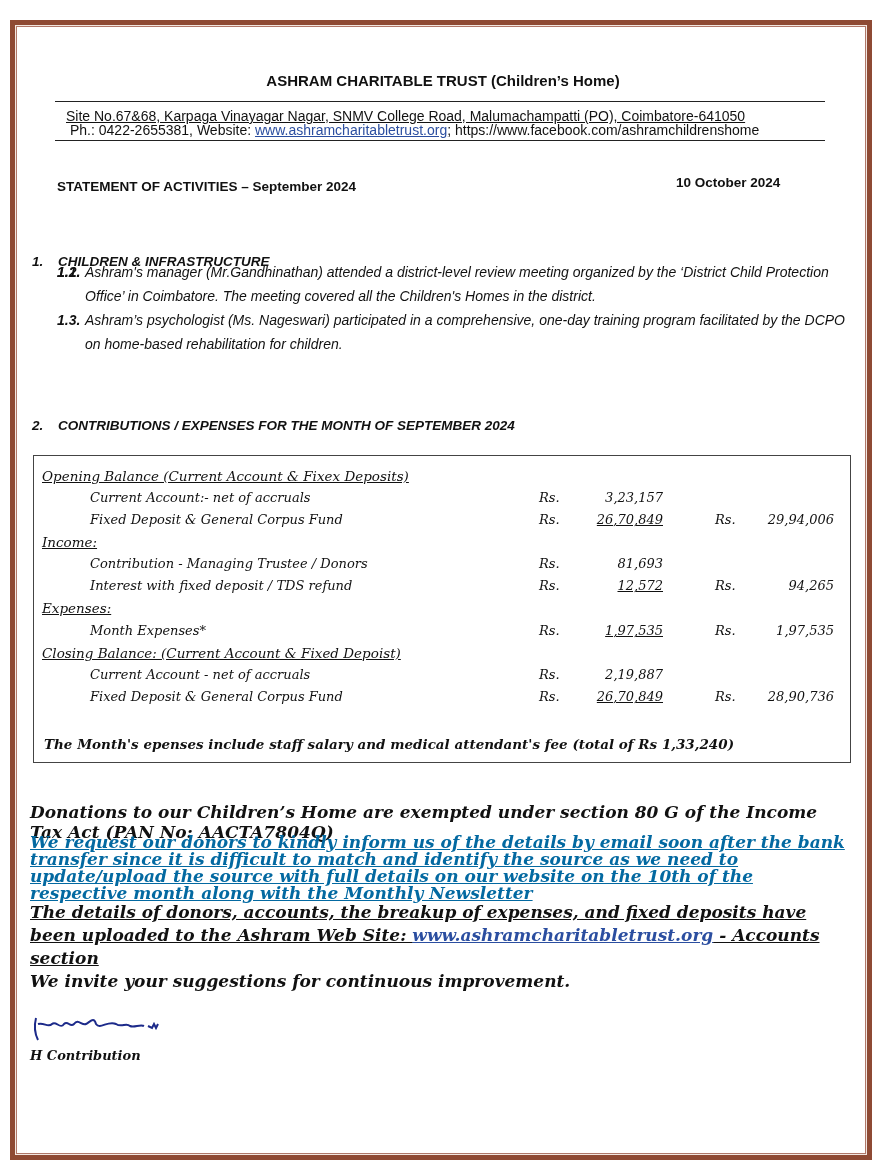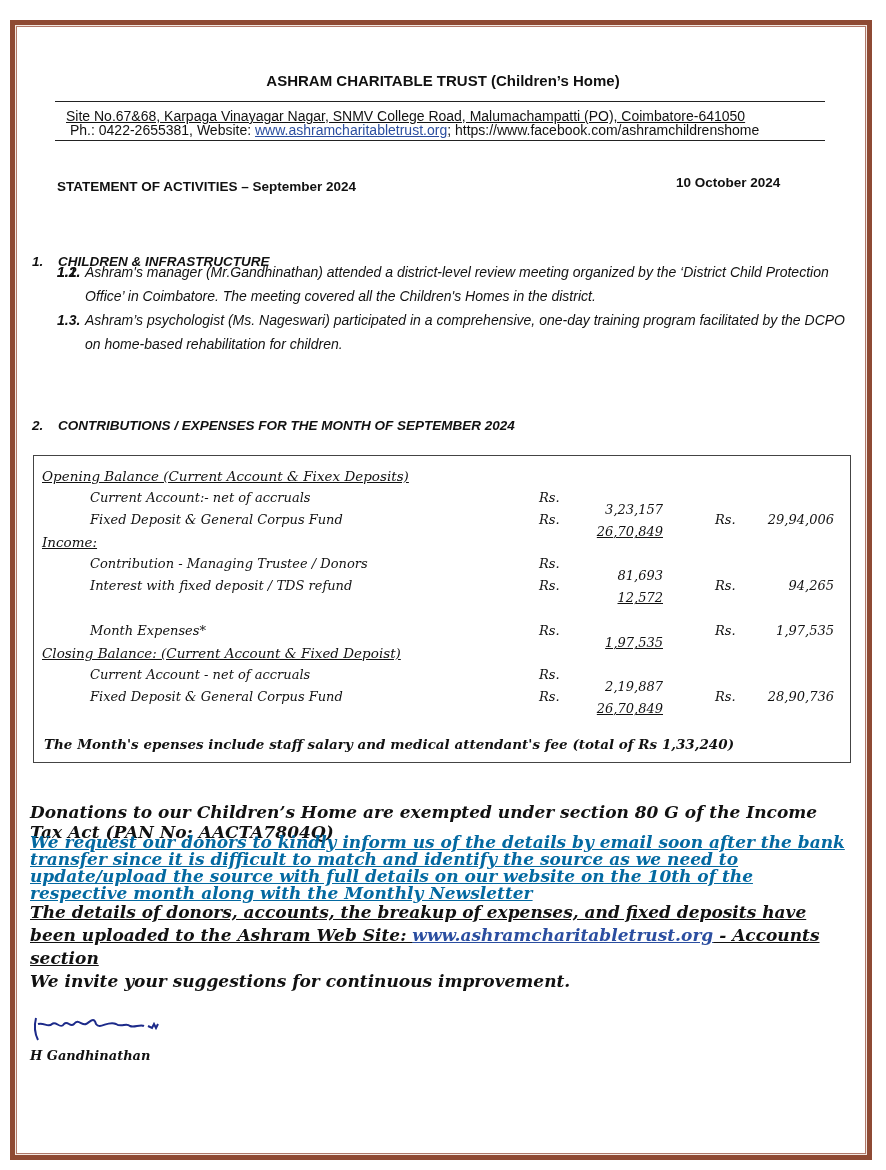--- a/index.html
+++ b/index.html
@@ -19,21 +19,21 @@
   .items { left:57px; top:260px; width:800px; font-family:"Liberation Sans", sans-serif; font-style:italic; font-size:14px; line-height:24px; }
   .item { position:relative; padding-left:28px; }
   .item .n { position:absolute; left:0; font-weight:bold; }
   .h2 { left:32px; top:418px; font-weight:bold; font-style:italic; font-size:13.5px; }
   .box { left:33px; top:455px; width:818px; height:308px; border:1.5px solid #444; box-sizing:border-box; }
   .fin { font-family:"DejaVu Serif", serif; font-style:italic; font-size:13px; }
   .row { position:absolute; left:0; width:100%; height:22px; }
   .row .lbl { position:absolute; left:56px; }
   .row .hdr { position:absolute; left:8px; text-decoration:underline; font-size:13.5px; }
   .row .rs1 { position:absolute; left:505px; }
-  .row .v1 { position:absolute; right:187px; text-align:right;margin-top:12px; }
+  .row .v1 { position:absolute; right:187px; text-align:right; }
   .row .rs2 { position:absolute; left:681px; }
   .row .v2 { position:absolute; right:16px; text-align:right; }
   .u { text-decoration:underline; }
   .note { position:absolute; left:10px; top:280px; font-weight:bold; font-size:13.5px; }
   .para { font-family:"DejaVu Serif", serif; font-style:italic; font-weight:bold; font-size:17px; left:30px; width:820px; }
   .blue { color:#0369a1; text-decoration:underline; }
   .ul { text-decoration:underline; }
   .sig { left:30px; top:1012px; }
   .signame { left:30px; top:1048px; font-family:"DejaVu Serif", serif; font-style:italic; font-weight:bold; font-size:13px; }
 </style>
@@ -91,20 +91,23 @@
     <span class="rs1">Rs.</span>
     <span class="v1">81,693</span>
   </div>
   <div class="row" style="top:122px;">
     <span class="lbl">Interest with fixed deposit / TDS refund</span>
     <span class="rs1">Rs.</span>
     <span class="v1 u">12,572</span>
     <span class="rs2">Rs.</span>
     <span class="v2">94,265</span>
   </div>
+  <div class="row" style="top:144px;">
+      <span class="hdr">Expenses:</span>
+    </div>
   <div class="row" style="top:167px;">
     <span class="lbl">Month Expenses*</span>
     <span class="rs1">Rs.</span>
     <span class="v1 u">1,97,535</span>
     <span class="rs2">Rs.</span>
     <span class="v2">1,97,535</span>
   </div>
   <div class="row" style="top:189px;">
       <span class="hdr">Closing Balance: (Current Account &amp; Fixed Depoist)</span>
     </div>
@@ -128,13 +131,13 @@
 <div class="abs para ul" style="top:901px; line-height:23px;">
   <span>The details of donors, accounts, the breakup of expenses, and fixed deposits have been uploaded to the Ashram Web Site: </span><span class="link" style="color:#2b4ea0;">www.ashramcharitabletrust.org</span><span> - Accounts section</span>
 </div>
 <div class="abs para" style="top:971px;">We invite your suggestions for continuous improvement.</div>
 
 <div class="abs sig">
   <svg width="140" height="34" viewBox="0 0 140 34">
     <path d="M6 6 C4 14, 5 22, 8 28 M8 12 C14 10, 18 16, 22 12 C26 8, 30 18, 34 12 C38 8, 40 16, 44 12 C48 6, 52 14, 56 12 C60 10, 64 4, 66 12 C70 18, 78 8, 86 12 C92 16, 96 10, 100 14 C104 16, 110 12, 114 14 M118 14 L122 16 L124 12 L126 16 L128 12" fill="none" stroke="#1c2a8a" stroke-width="2"></path>
   </svg>
 </div>
-<div class="abs signame">H Gandhinathan</div>
+<div class="abs signame">H Contribution</div>
 
 </body></html>

